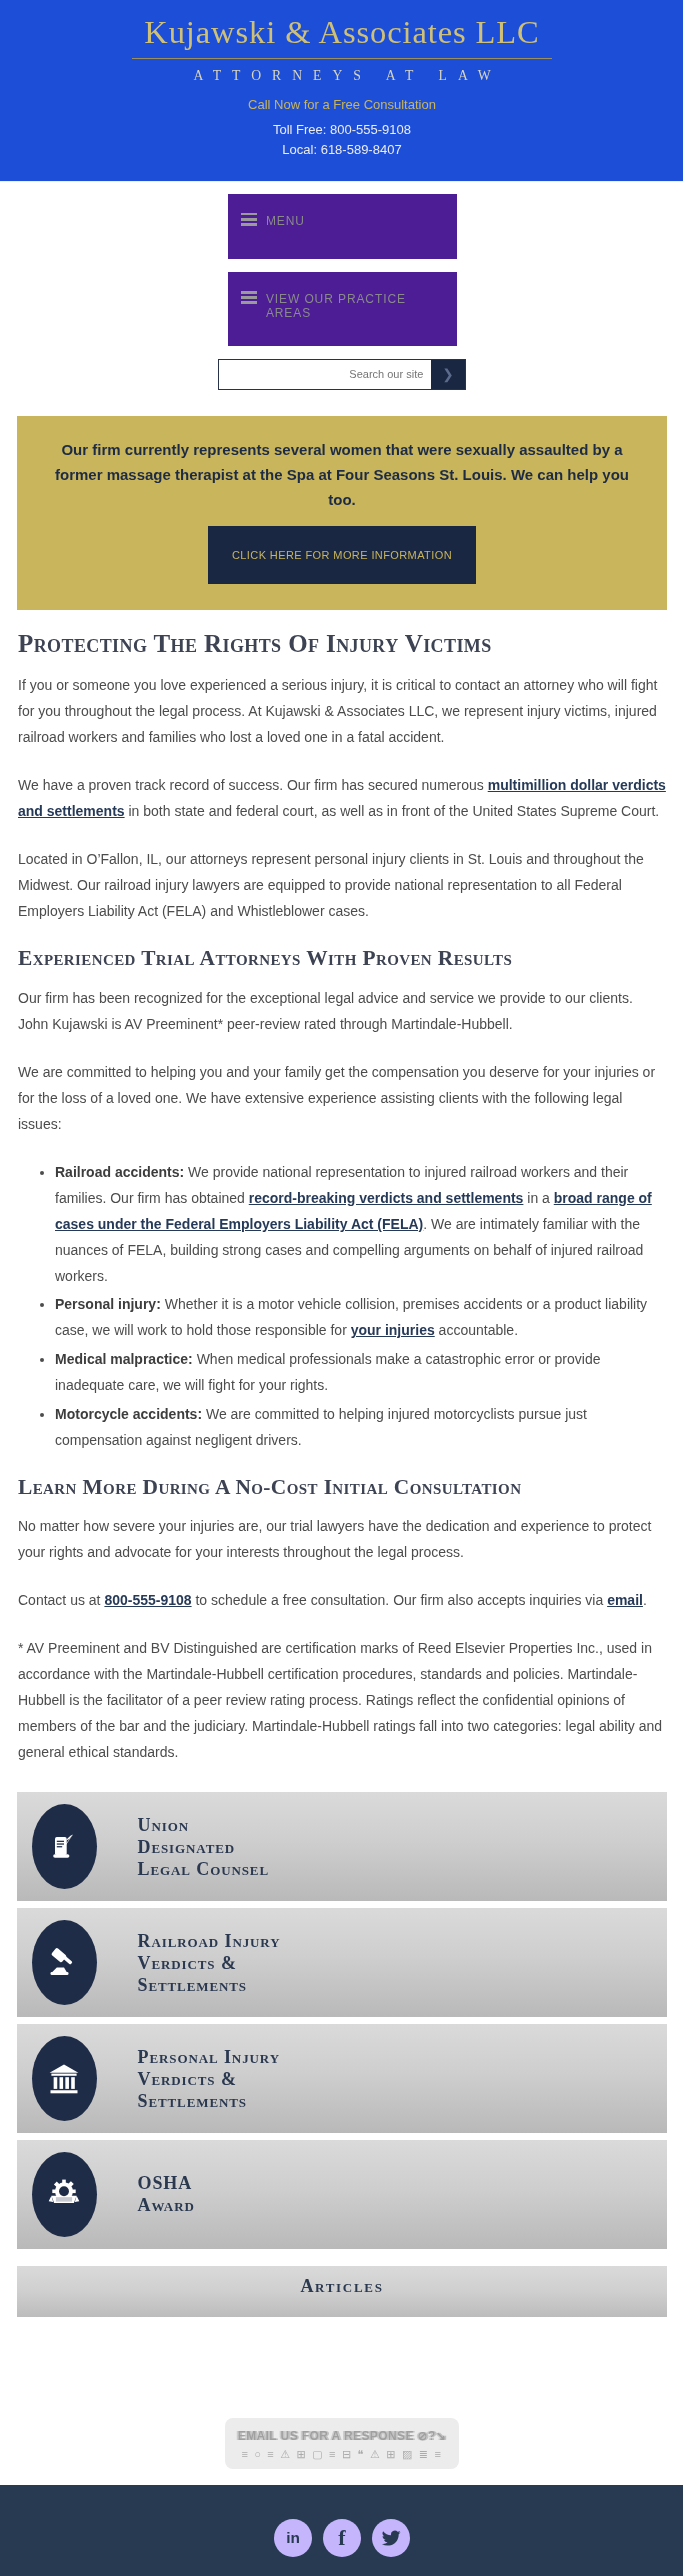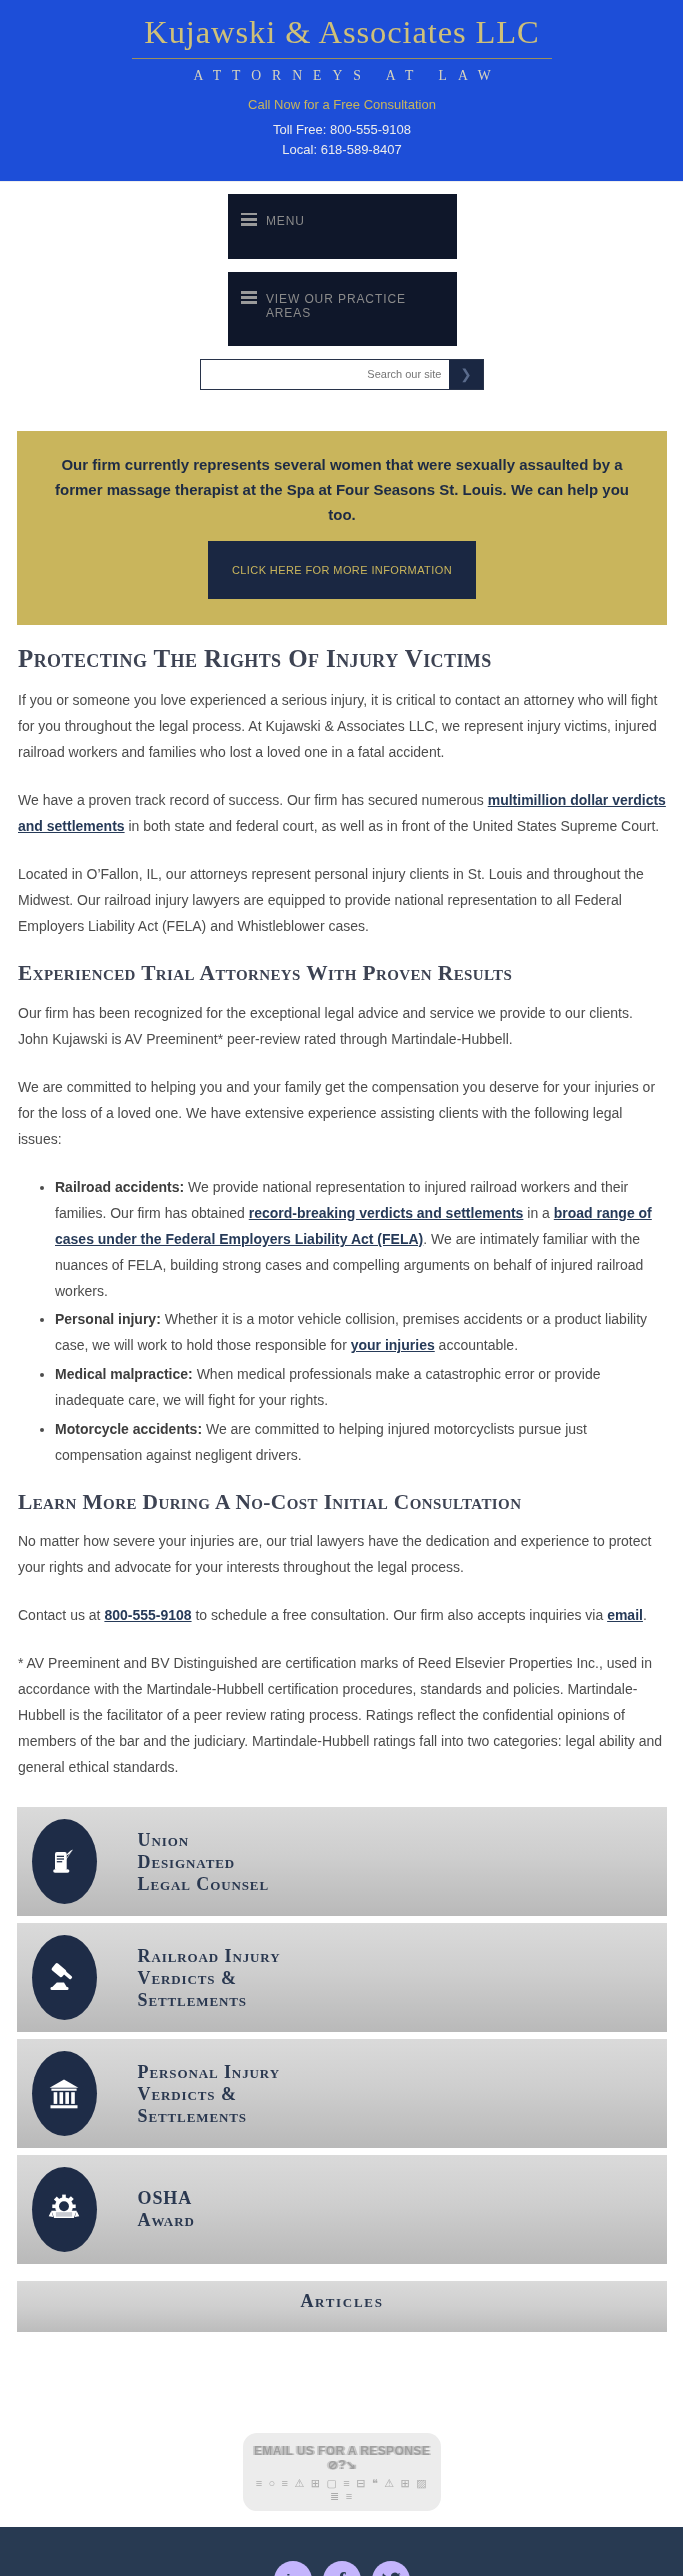--- a/index.html
+++ b/index.html
@@ -16,36 +16,36 @@
     font-size:32.5px; color:#cfc078; letter-spacing:0.9px;
     padding:0 12px 7.7px; border-bottom:0.9px solid #9c8f5c;
   }
   .tagline { margin-top:8.5px; font-family:"Liberation Serif", serif; color:#d9d5be;
     font-size:13.7px; letter-spacing:11px; text-indent:11px; }
   .header-cta { margin-top:13px; color:#c9b55c; font-size:13px; }
   .header-phone { margin-top:7.7px; color:#ececec; font-size:13px; line-height:20.5px; }
   
   .nav-area { padding:12px 0 22px; background:#fff; border-top:0.9px solid #eee; }
   .menu-btn {
-    width:229px; margin:0 auto 13px; background:#0f172a; border:none;
+    width:229px; margin:0 auto 13px; background:#4c1d95; border:none;
     display:flex; align-items:flex-start; text-align:left;
     padding:17px 13.7px 31px; cursor:pointer;
   }
   .menu-btn.short { padding-bottom:26px; }
   .hamburger { display:inline-block; margin-right:8.5px; margin-top:1.7px; }
   .hbar { display:block; width:16.2px; height:2.6px; background:#9a9a9a; margin-bottom:2.6px; }
   .menu-label { color:#8a8a8a; font-size:12px; letter-spacing:0.9px; padding-top:2.6px; }
-  .search-row { width:284px; height:31px; margin:0 auto; display:flex; border:0.9px solid #28334a; }
+  .search-row { width:248px; height:31px; margin:0 auto; display:flex; border:0.9px solid #28334a; }
   .search-input {
     flex:1; border:none; outline:none; font-size:11px; color:#444;
     text-align:right; padding-right:7.7px; font-family:"Liberation Sans", sans-serif;
   }
   .search-btn { width:34px; background:#1a2742; border:none; color:#5a6b8c; font-size:13.7px; cursor:pointer; }
   
-  .alert-banner { margin:19px 17px 0; background:#c9b55c; padding:21.4px 29px 26px; text-align:center; }
+  .alert-banner { margin:4px 17px 0; background:#c9b55c; padding:21.4px 29px 26px; text-align:center; }
   .alert-text { color:#1d2b45; font-weight:bold; font-size:15px; line-height:25px; }
   .alert-btn {
     margin-top:13.7px; display:inline-block; background:#1a2742; color:#c9b55c;
     font-size:11px; letter-spacing:0.4px; padding:23px 24px; border:none; cursor:pointer;
     font-family:"Liberation Sans", sans-serif;
   }
   
   .main-content { padding:13.7px 18px 5.1px; }
   .h-serif {
     font-family:"Liberation Serif", serif; font-variant:small-caps; font-weight:bold;
@@ -75,21 +75,21 @@
   }
   .articles-bar {
     margin:17px 17px 0; height:51px; line-height:41px; text-align:center;
     background:linear-gradient(180deg,#dadada 0%,#cfcfcf 50%,#bcbcbc 100%);
     font-family:"Liberation Serif", serif; font-variant:small-caps; font-weight:bold;
     font-size:18px; color:#2a3850; letter-spacing:1.7px;
   }
   
   .pre-footer { padding:101px 0 15.4px; text-align:center; }
   .email-garble {
-    display:inline-block; width:198px; background:#ececec; border-radius:14px;
+    display:inline-block; width:234px; background:#ececec; border-radius:8px;
     padding:11px 6.8px 8.5px; color:#a0a0a0;
   }
   .garble-1 { font-size:12px; font-weight:bold; letter-spacing:0.4px;
     text-shadow: 1.7px 0 0 #c2c2c2, -1.7px 0 0 #cccccc; }
   .garble-2 { margin-top:5.1px; font-size:11px; letter-spacing:1.7px; color:#ababab; }
   
   .footer-top { background:#283a52; padding:34px 0 22px; text-align:center; }
   .socials { display:flex; justify-content:center; gap:11px; }
   .soc {
     width:38px; height:38px; border-radius:50%; background:#c4b5fd; color:#283a52;

